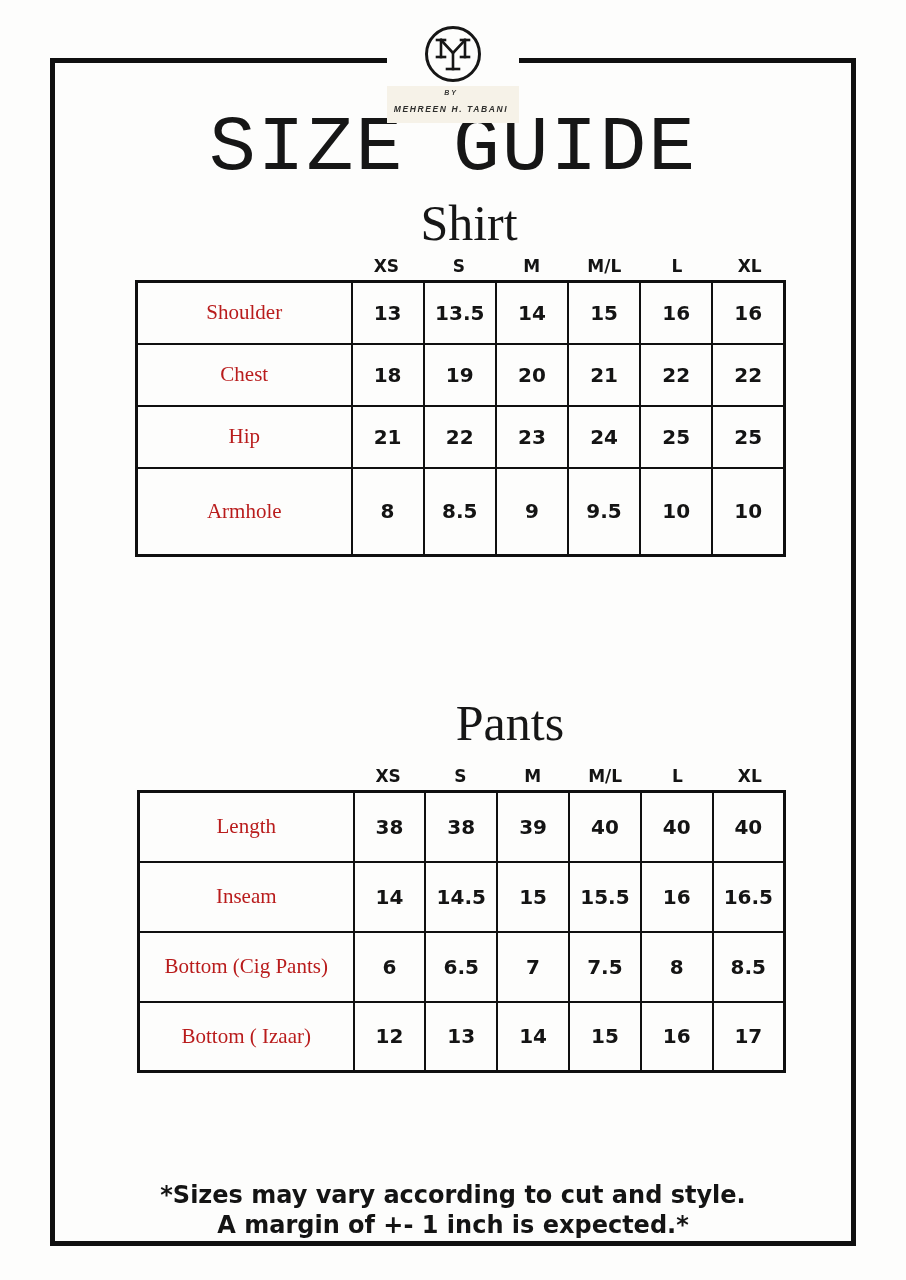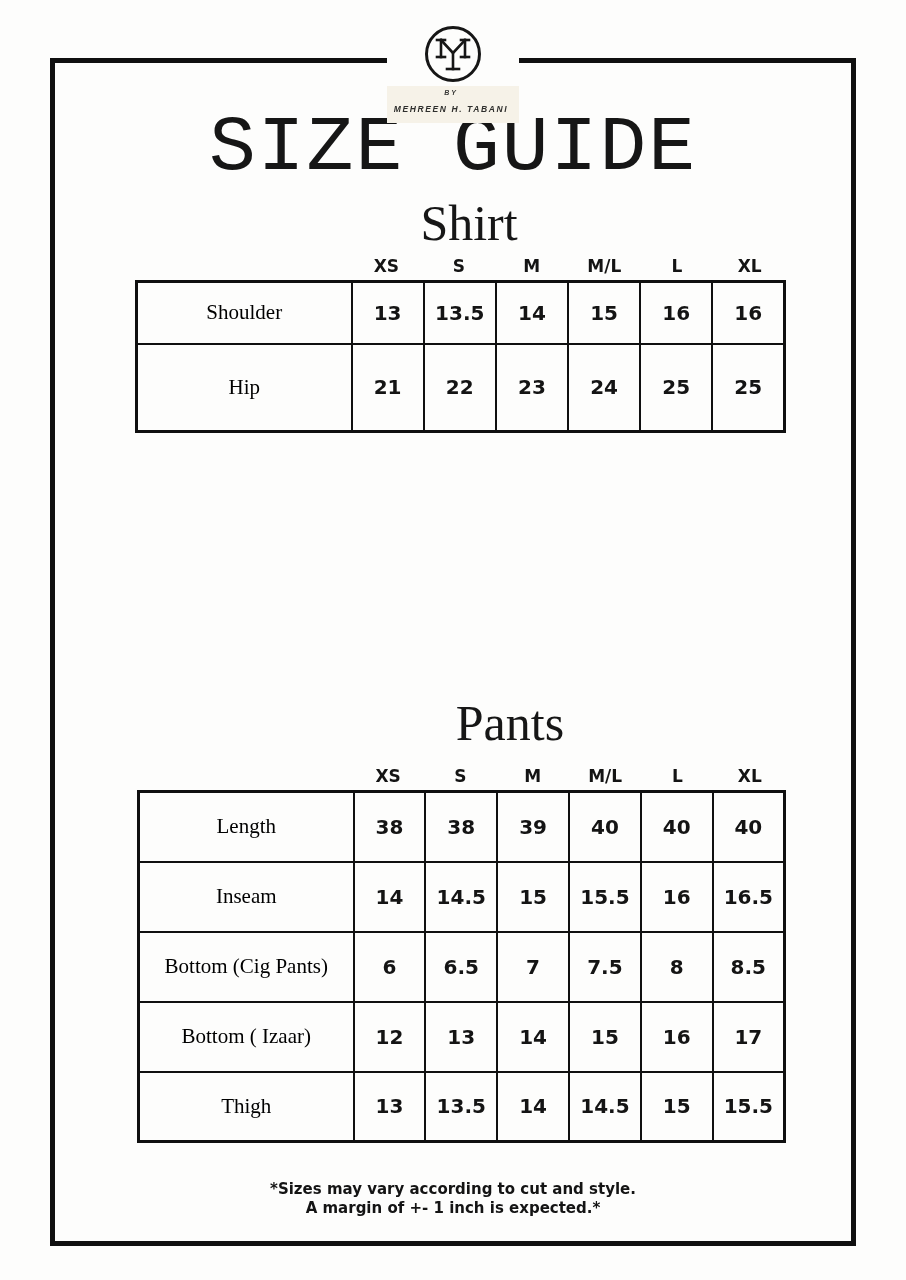--- a/index.html
+++ b/index.html
@@ -94,40 +94,40 @@
   }
   table.size-table col.label-col { width:215px; }
   table.size-table td {
     border:2.5px solid #101010;
     text-align:center;
     vertical-align:middle;
   }
   td.row-label {
     font-family:"Liberation Serif", serif;
     font-size:21px;
-    color:#000000;
+    color:#b91c1c;
     padding:0 22px;
     line-height:1.3;
   }
   td.value-cell {
     font-family:"DejaVu Sans", sans-serif;
     font-weight:700;
     font-size:20px;
     color:#141414;
   }
   .size-block.shirt tbody td { height:62px; }
   .size-block.shirt tbody tr:last-child td { height:88px; }
   .size-block.pants tbody td { height:70px; }
 
   
   .footnote {
     position:absolute; top:1180px; left:0; width:100%;
     text-align:center;
     font-family:"DejaVu Sans", sans-serif;
-    font-weight:700; font-size:15px;
+    font-weight:700; font-size:24px;
     line-height:1.25;
     color:#141414;
   }
 </style>
 </head>
 <body>
 
 <div class="frame"></div>
 
 <div class="logo-badge">
@@ -174,27 +174,45 @@
         <tr>
           <td class="row-label">Shoulder</td>
           <td class="value-cell">13</td>
           <td class="value-cell">13.5</td>
           <td class="value-cell">14</td>
           <td class="value-cell">15</td>
           <td class="value-cell">16</td>
           <td class="value-cell">16</td>
         </tr>
         <tr>
+          <td class="row-label">Chest</td>
+          <td class="value-cell">18</td>
+          <td class="value-cell">19</td>
+          <td class="value-cell">20</td>
+          <td class="value-cell">21</td>
+          <td class="value-cell">22</td>
+          <td class="value-cell">22</td>
+        </tr>
+        <tr>
           <td class="row-label">Hip</td>
           <td class="value-cell">21</td>
           <td class="value-cell">22</td>
           <td class="value-cell">23</td>
           <td class="value-cell">24</td>
           <td class="value-cell">25</td>
           <td class="value-cell">25</td>
+        </tr>
+        <tr>
+          <td class="row-label">Armhole</td>
+          <td class="value-cell">8</td>
+          <td class="value-cell">8.5</td>
+          <td class="value-cell">9</td>
+          <td class="value-cell">9.5</td>
+          <td class="value-cell">10</td>
+          <td class="value-cell">10</td>
         </tr>
       </tbody>
   </table>
 </div>
 
 <h2 class="section-title pants">Pants</h2>
 <div class="size-block pants">
   <div class="size-cols-header">
       <div></div>
       <div class="col-head">XS</div>
@@ -238,29 +256,20 @@
         </tr>
         <tr>
           <td class="row-label">Bottom ( Izaar)</td>
           <td class="value-cell">12</td>
           <td class="value-cell">13</td>
           <td class="value-cell">14</td>
           <td class="value-cell">15</td>
           <td class="value-cell">16</td>
           <td class="value-cell">17</td>
         </tr>
-        <tr>
-          <td class="row-label">Thigh</td>
-          <td class="value-cell">13</td>
-          <td class="value-cell">13.5</td>
-          <td class="value-cell">14</td>
-          <td class="value-cell">14.5</td>
-          <td class="value-cell">15</td>
-          <td class="value-cell">15.5</td>
-        </tr>
       </tbody>
   </table>
 </div>
 
 <div class="footnote">
   <div>*Sizes may vary according to cut and style.</div>
   <div>A margin of +- 1 inch is expected.*</div>
 </div>
 
 </body></html>

